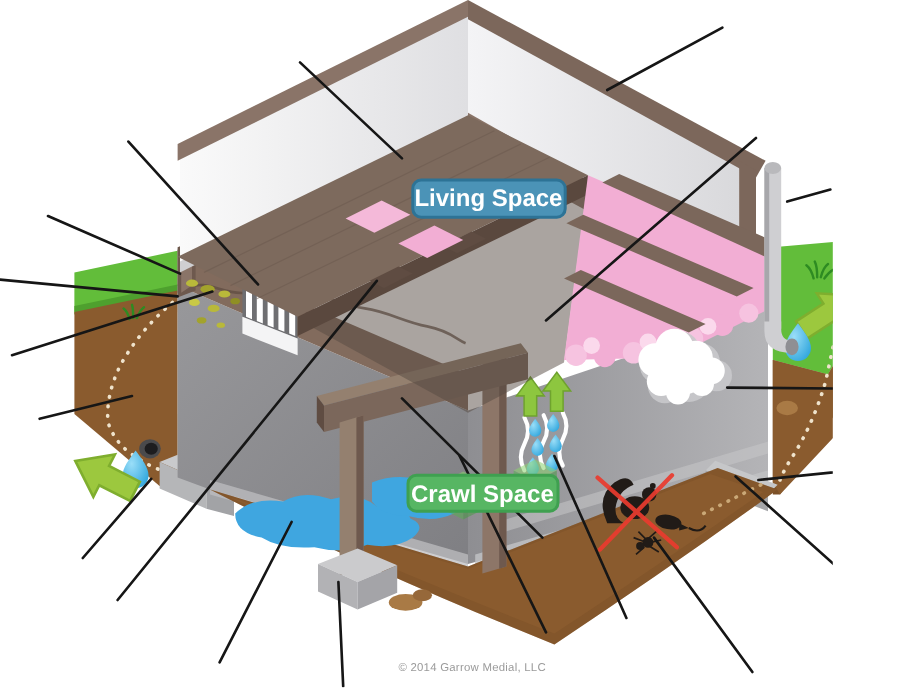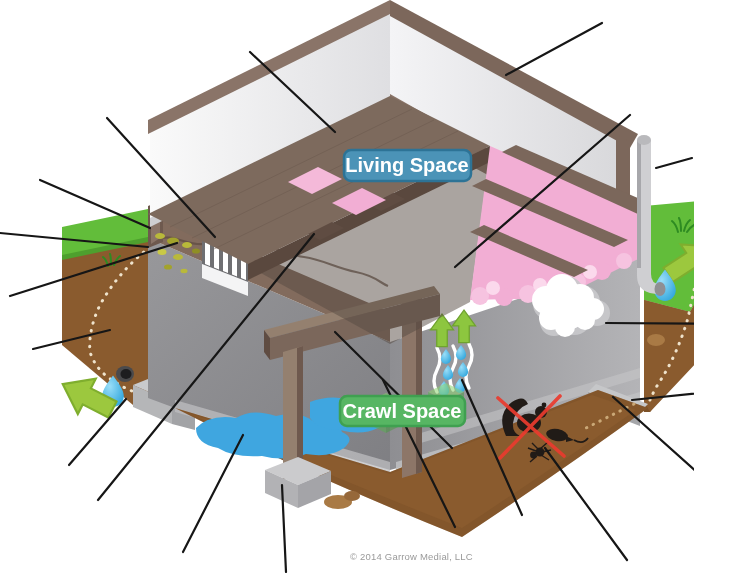--- a/index.html
+++ b/index.html
@@ -1,21 +1,21 @@
 <!DOCTYPE html>
 <html><head>
 <meta charset="utf-8">
 <style>
   html,body{margin:0;padding:0;background:#ffffff;}
   #stage{position:relative;width:694px;height:573px;overflow:hidden;background:#fff;
          font-family:"Liberation Sans",sans-serif;}
   #scene{position:absolute;left:0;top:0;}
   .label-text{font-family:"Liberation Sans",sans-serif;font-size:20px;font-weight:600;fill:#ffffff;}
   [data-name^="leader-line-"]{stroke:#161616;stroke-width:2.2;stroke-linecap:round;}
-  #copyright{position:absolute;left:350px;top:551px;font-size:9.5px;color:#9a9a9a;
+  #copyright{position:absolute;left:332px;top:551px;font-size:9.5px;color:#9a9a9a;
              letter-spacing:.2px;font-family:"Liberation Sans",sans-serif;text-align:right;}
   .wavy{fill:none;stroke:#ffffff;stroke-width:3.4;stroke-linecap:round;}
   .grain{fill:none;stroke:#5f4c42;stroke-width:2.2;opacity:.75;}
   .plank{stroke:#6a584d;stroke-width:1;opacity:.5;}
   .trail{fill:none;stroke-linecap:round;}
 </style>
 </head>
 <body>
 
 <div id="stage" data-name="crawlspace-diagram">

